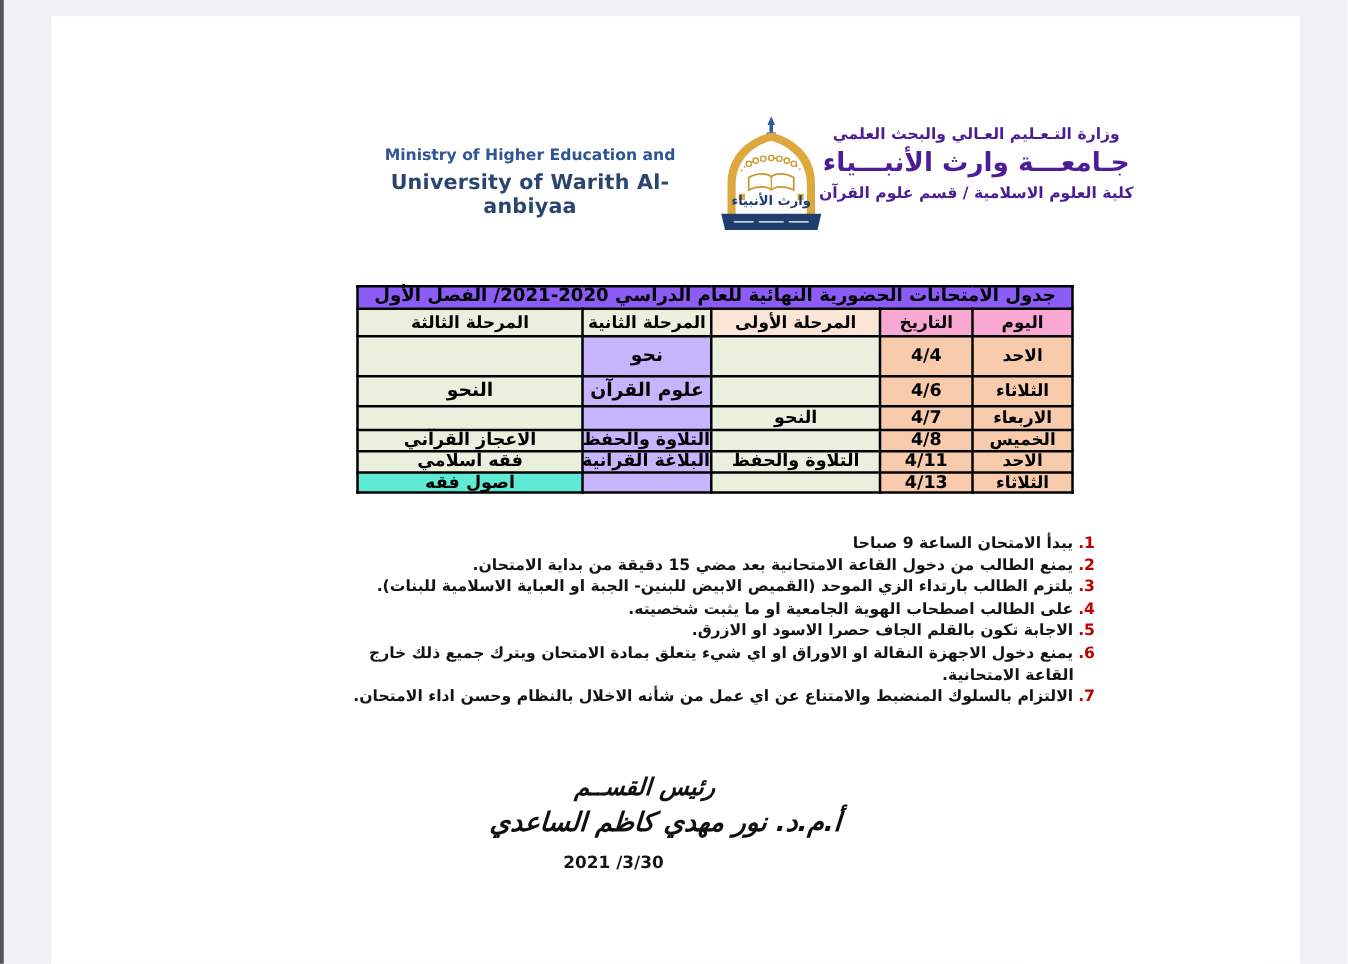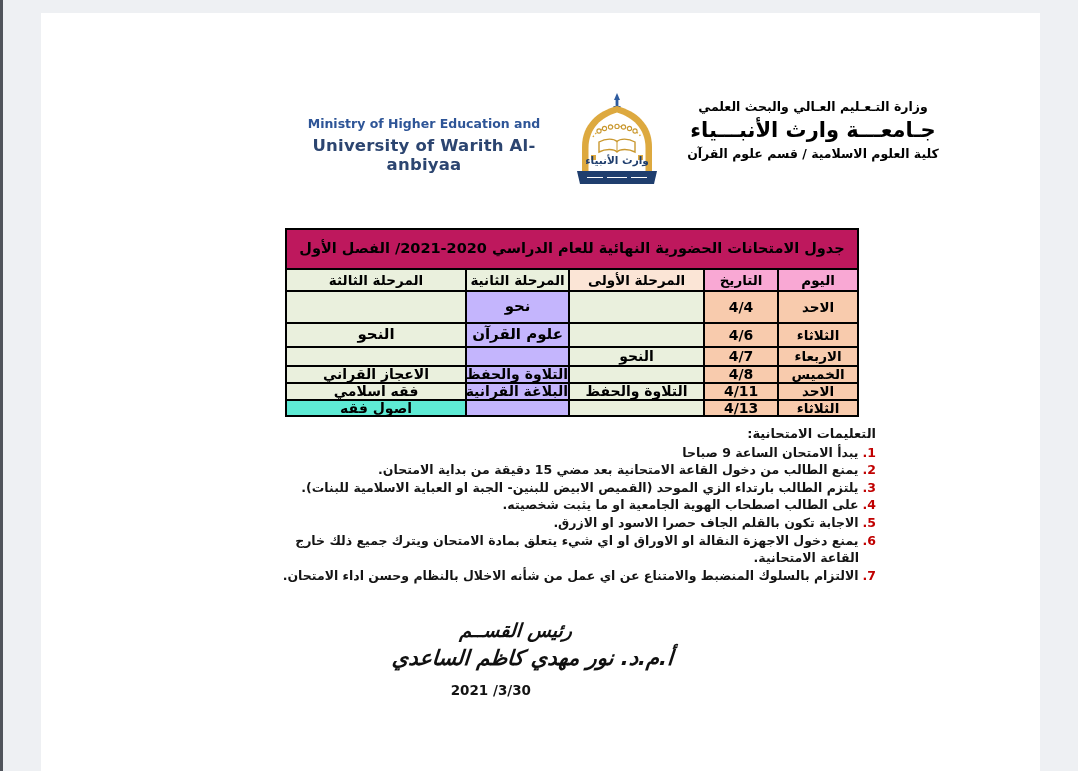--- a/index.html
+++ b/index.html
@@ -16,39 +16,39 @@
     background:#ffffff;
   }
 
   
   .eng-block { position:absolute; left:243px; top:103px; width:280px; text-align:center; color:#2e5597; }
   .eng-l1, .eng-l2 { font-size:12.5px; font-weight:bold; line-height:16px; }
   .eng-l3 { font-size:16.5px; font-weight:bold; color:#2c4570; margin-top:4px; letter-spacing:0.2px; }
 
   .logo-wrap { position:absolute; left:532px; top:80px; width:88px; height:102px; }
 
-  .ar-block { position:absolute; left:644px; top:86px; width:256px; text-align:center; direction:rtl; color:#000000; }
+  .ar-block { position:absolute; left:612px; top:86px; width:256px; text-align:center; direction:rtl; color:#4c1d95; }
   .ar-l1 { font-size:12.5px; font-weight:bold; line-height:16px; }
   .ar-l2 { font-size:21px; font-weight:bold; line-height:31px; }
   .ar-l3 { font-size:12.5px; font-weight:bold; line-height:16px; }
 
   
   .exam-table-wrap { position:absolute; left:244px; top:215px; }
   table.exam {
     border-collapse:collapse; direction:rtl; table-layout:fixed; width:572px;
     font-family:"DejaVu Sans", sans-serif;
   }
   table.exam td {
     border:2px solid #000;
     text-align:center; vertical-align:middle;
     font-weight:bold; color:#000;
     padding:0; line-height:1.05;
     overflow:visible; white-space:nowrap;
   }
-  td.t-title { background:#be185d; font-size:14.5px; height:40px; }
+  td.t-title { background:#8b5cf6; font-size:14.5px; height:18px; }
   tr.head td { font-size:13.5px; height:22px; }
   .c-day  { background:#f8cbad; font-size:13.5px; }
   .c-date { background:#f8cbad; font-size:14px; }
   .c-s1   { background:#eaf0dd; font-size:14px; }
   .c-s2   { background:#c4b5fd; font-size:14px; }
   .c-s3   { background:#eaf0dd; font-size:14px; }
   .c-s3-dark { background:#5eead4; font-size:14px; }
   .h-day, .h-date { background:#f9a8d4; }
   .h-s1 { background:#fbe5d6; }
   .h-s2, .h-s3 { background:#eaf0dd; }
@@ -204,21 +204,20 @@
           <td class="c-date">4/13</td>
           <td class="c-s1"></td>
           <td class="c-s2"></td>
           <td class="c-s3-dark">اصول فقه</td>
         </tr>
       </tbody>
     </table>
   </div>
 
   <div class="instructions">
-    <div class="inst-title">التعليمات الامتحانية:</div>
     <div class="inst-item">
       <span class="inst-num">1.</span><span>يبدأ الامتحان الساعة 9 صباحا</span>
     </div>
     <div class="inst-item">
       <span class="inst-num">2.</span><span>يمنع الطالب من دخول القاعة الامتحانية بعد مضي 15 دقيقة من بداية الامتحان.</span>
     </div>
     <div class="inst-item">
       <span class="inst-num">3.</span><span>يلتزم الطالب بارتداء الزي الموحد (القميص الابيض للبنين- الجبة او العباية الاسلامية للبنات).</span>
     </div>
     <div class="inst-item">

